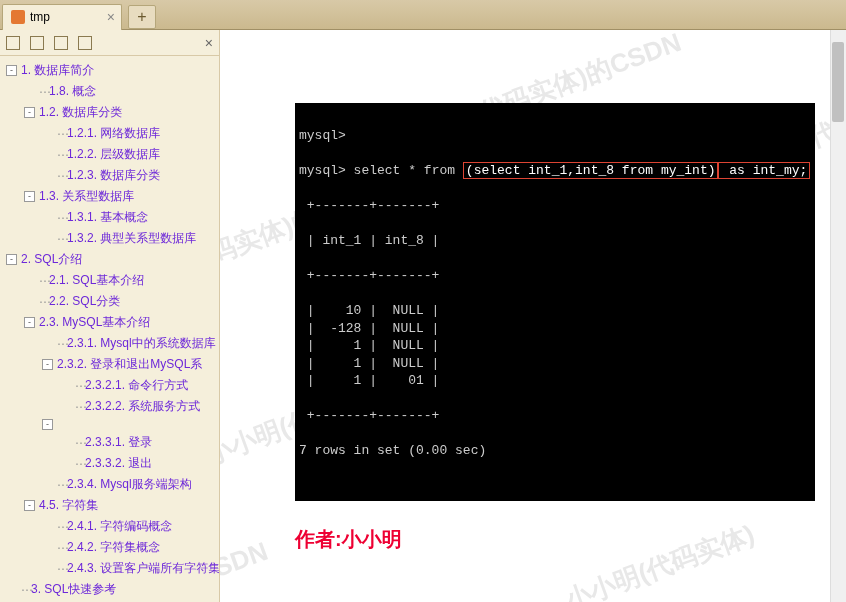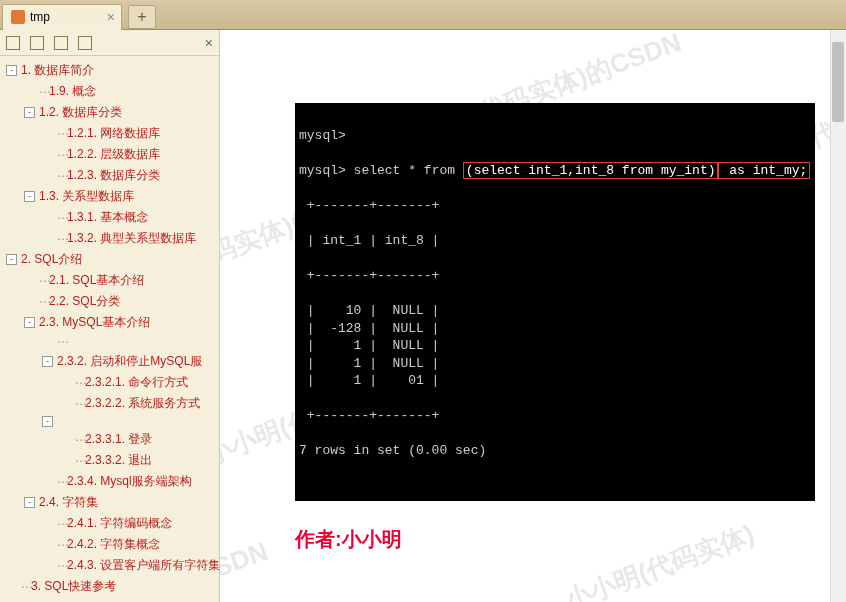--- a/index.html
+++ b/index.html
@@ -11,21 +11,21 @@
 .new-tab { width: 28px; height: 24px; margin-left: 6px; margin-top: 4px; background: #e8dcc0; border: 1px solid #b5a67a; display: flex; align-items: center; justify-content: center; color: #6b5a30; font-size: 16px; border-radius: 2px; }
 .main { display: flex; height: 572px; }
 .sidebar { width: 220px; background: #f5efdb; border-right: 1px solid #d8c9a7; overflow: hidden; position: relative; }
 .toolbar { height: 26px; border-bottom: 1px solid #d8c9a7; display: flex; align-items: center; padding: 0 6px; gap: 10px; }
 .tool-icon { width: 14px; height: 14px; border: 1px solid #8a7a50; display: inline-block; }
 .toolbar-close { margin-left: auto; color: #666; font-size: 14px; cursor: pointer; }
 .tree { padding: 4px 0; overflow-y: auto; height: 544px; font-size: 12px; }
 .tree-item { display: flex; align-items: center; white-space: nowrap; padding: 2px 0; cursor: pointer; }
 .toggle { width: 11px; height: 11px; border: 1px solid #999; display: inline-flex; align-items: center; justify-content: center; font-size: 9px; line-height: 1; margin-right: 4px; background: #fff; color: #555; flex-shrink: 0; }
 .toggle.leaf { border: none; background: transparent; }
-.tree-label { color: #b91c1c; text-align: right; }
+.tree-label { color: #6d28d9; text-align: right; }
 .content { flex: 1; background: #fff; position: relative; overflow: hidden; }
 .scrollbar-v { position: absolute; right: 0; top: 0; width: 16px; height: 100%; background: #f0f0f0; border-left: 1px solid #ddd; }
 .scroll-thumb { position: absolute; right: 2px; top: 12px; width: 12px; height: 80px; background: #c0c0c0; border-radius: 2px; }
 .watermark { position: absolute; color: #e8e8e8; font-size: 26px; font-weight: bold; transform: rotate(-20deg); pointer-events: none; white-space: nowrap; z-index: 0; }
 .page { position: relative; padding: 0 0 0 75px; z-index: 1; }
 .terminal { background: #000; color: #ccc; font-family: "Courier New", monospace; font-size: 13px; width: 520px; margin-top: 73px; padding: 6px 0; line-height: 1.35; white-space: pre; }
 .term-line { padding: 0 4px; }
 .hl-green { border: 1px solid #d43; color: #fff; padding: 0 2px; }
 .author { color: #e03; font-size: 20px; margin-top: 25px; font-weight: bold; }
 .cursor-ptr { position: absolute; left: 458px; top: 175px; z-index: 5; font-size: 16px; }
@@ -52,21 +52,21 @@
       <span class="toolbar-close">×</span>
     </div>
     <div class="tree" id="tree">
         <div class="tree-item" style="padding-left: 6px;">
           <span class="toggle">-</span>
           <span class="tree-label">1. 数据库简介</span>
         </div>
         <div class="tree-item" style="padding-left: 24px;">
           <span class="toggle leaf"></span>
           <span style="color: rgb(153, 153, 153); letter-spacing: -2px;">⋯ </span>
-          <span class="tree-label">1.9. 概念</span>
+          <span class="tree-label">1.8. 概念</span>
         </div>
         <div class="tree-item" style="padding-left: 24px;">
           <span class="toggle">-</span>
           <span class="tree-label">1.2. 数据库分类</span>
         </div>
         <div class="tree-item" style="padding-left: 42px;">
           <span class="toggle leaf"></span>
           <span style="color: rgb(153, 153, 153); letter-spacing: -2px;">⋯ </span>
           <span class="tree-label">1.2.1. 网络数据库</span>
         </div>
@@ -108,24 +108,25 @@
           <span style="color: rgb(153, 153, 153); letter-spacing: -2px;">⋯ </span>
           <span class="tree-label">2.2. SQL分类</span>
         </div>
         <div class="tree-item" style="padding-left: 24px;">
           <span class="toggle">-</span>
           <span class="tree-label">2.3. MySQL基本介绍</span>
         </div>
         <div class="tree-item" style="padding-left: 42px;">
           <span class="toggle leaf"></span>
           <span style="color: rgb(153, 153, 153); letter-spacing: -2px;">⋯ </span>
-        </div>
-        <div class="tree-item" style="padding-left: 42px;">
-          <span class="toggle">-</span>
-          <span class="tree-label">2.3.2. 启动和停止MySQL服</span>
+          <span class="tree-label">2.3.1. Mysql中的系统数据库</span>
+        </div>
+        <div class="tree-item" style="padding-left: 42px;">
+          <span class="toggle">-</span>
+          <span class="tree-label">2.3.2. 登录和退出MySQL系</span>
         </div>
         <div class="tree-item" style="padding-left: 60px;">
           <span class="toggle leaf"></span>
           <span style="color: rgb(153, 153, 153); letter-spacing: -2px;">⋯ </span>
           <span class="tree-label">2.3.2.1. 命令行方式</span>
         </div>
         <div class="tree-item" style="padding-left: 60px;">
           <span class="toggle leaf"></span>
           <span style="color: rgb(153, 153, 153); letter-spacing: -2px;">⋯ </span>
           <span class="tree-label">2.3.2.2. 系统服务方式</span>
@@ -143,21 +144,21 @@
           <span style="color: rgb(153, 153, 153); letter-spacing: -2px;">⋯ </span>
           <span class="tree-label">2.3.3.2. 退出</span>
         </div>
         <div class="tree-item" style="padding-left: 42px;">
           <span class="toggle leaf"></span>
           <span style="color: rgb(153, 153, 153); letter-spacing: -2px;">⋯ </span>
           <span class="tree-label">2.3.4. Mysql服务端架构</span>
         </div>
         <div class="tree-item" style="padding-left: 24px;">
           <span class="toggle">-</span>
-          <span class="tree-label">2.4. 字符集</span>
+          <span class="tree-label">4.5. 字符集</span>
         </div>
         <div class="tree-item" style="padding-left: 42px;">
           <span class="toggle leaf"></span>
           <span style="color: rgb(153, 153, 153); letter-spacing: -2px;">⋯ </span>
           <span class="tree-label">2.4.1. 字符编码概念</span>
         </div>
         <div class="tree-item" style="padding-left: 42px;">
           <span class="toggle leaf"></span>
           <span style="color: rgb(153, 153, 153); letter-spacing: -2px;">⋯ </span>
           <span class="tree-label">2.4.2. 字符集概念</span>

